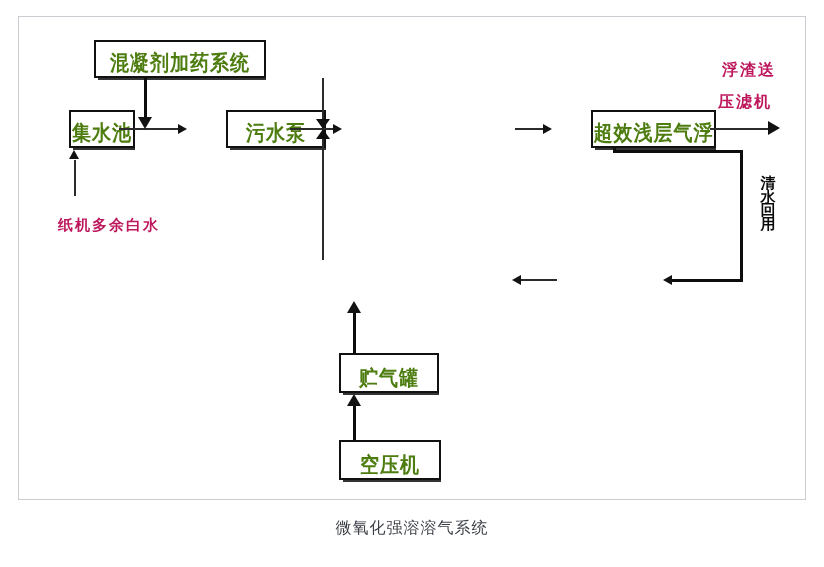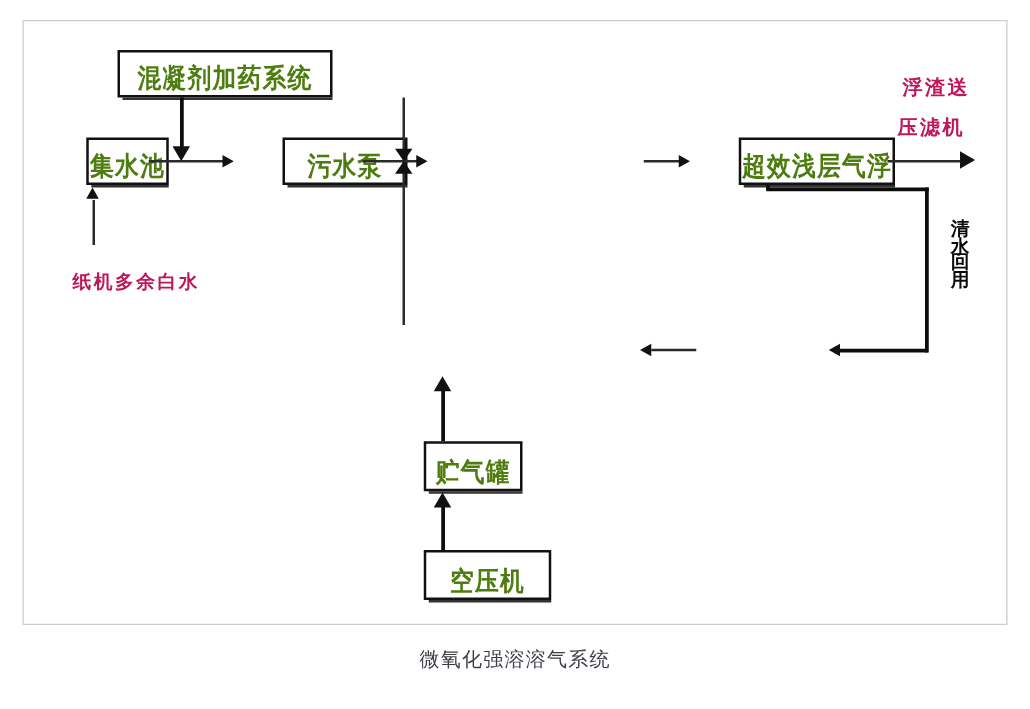--- a/index.html
+++ b/index.html
@@ -153,21 +153,21 @@
     <span class="txt">污水泵</span>
   </div>
 
 
   <div class="box" style="left:555px; top:110px; width:125px; height:38px; font-size:19px;">
     <span class="txt">超效浅层气浮</span>
   </div>
 
 
 
-  <div class="box" style="left:303px; top:353px; width:79px; height:40px; font-size:19px;">
+  <div class="box" style="left:303px; top:353px; width:100px; height:40px; font-size:19px;">
     <span class="txt">贮气罐</span>
   </div>
 
   <div class="box" style="left:303px; top:440px; width:102px; height:40px; font-size:19px;">
     <span class="txt">空压机</span>
   </div>
 
   <div class="vline" style="left:74px; top:160px; height:36px;"></div>
   <div class="arrow-u" style="left:69px; top:150px;"></div>
 

